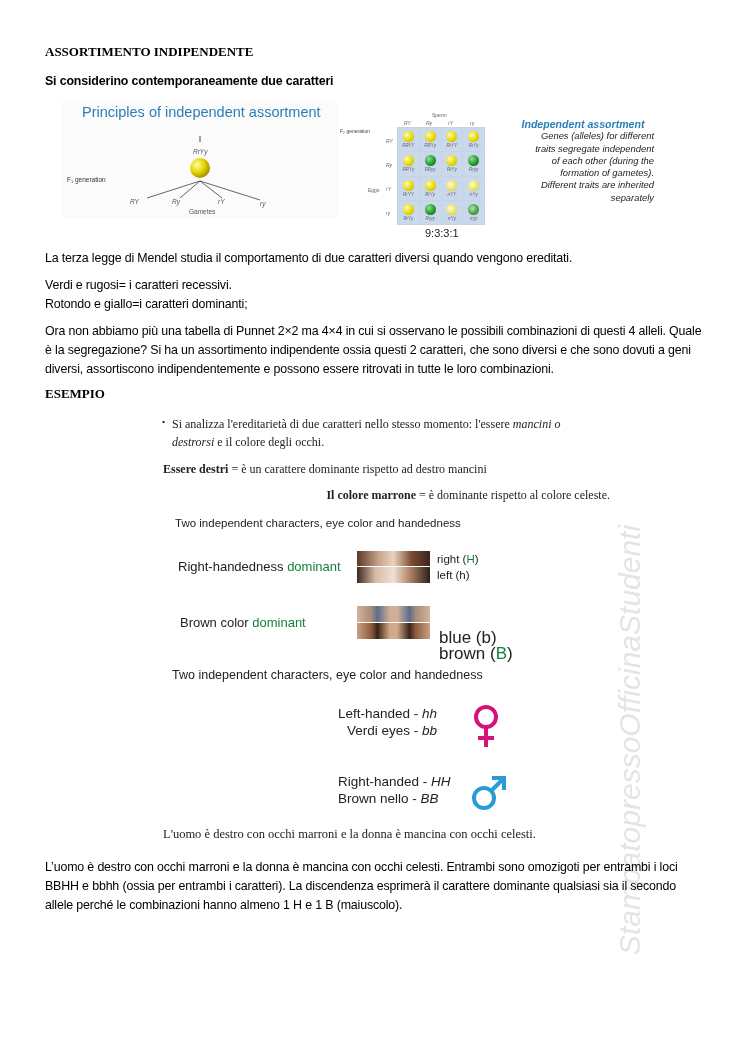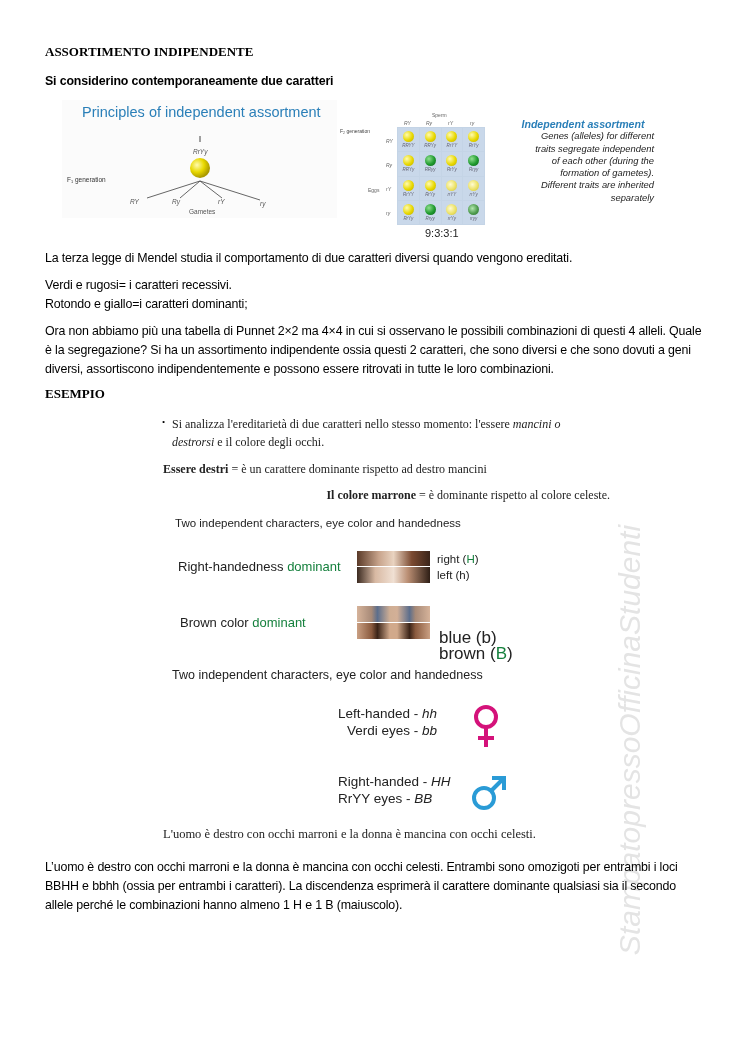--- a/index.html
+++ b/index.html
@@ -217,21 +217,21 @@
   <div><span>Verdi eyes - </span><i>bb</i></div>
 </div>
 <svg class="abs" style="left:470px;top:703px;" width="32" height="46" viewBox="0 0 32 46">
   <circle cx="16" cy="14" r="10" fill="none" stroke="#d4127a" stroke-width="4"></circle>
   <line x1="16" y1="24" x2="16" y2="44" stroke="#d4127a" stroke-width="4"></line>
   <line x1="8" y1="35" x2="24" y2="35" stroke="#d4127a" stroke-width="4"></line>
 </svg>
 
 <div class="abs ex-sans" style="left:338px;top:773px;font-size:13.5px;line-height:17px;">
   <div><span>Right-handed - </span><i>HH</i></div>
-  <div><span>RrYY eyes - </span><i>BB</i></div>
+  <div><span>Brown nello - </span><i>BB</i></div>
 </div>
 <svg class="abs" style="left:470px;top:774px;" width="38" height="38" viewBox="0 0 38 38">
   <circle cx="14" cy="24" r="10" fill="none" stroke="#2a9bd6" stroke-width="4"></circle>
   <line x1="21" y1="17" x2="33" y2="5" stroke="#2a9bd6" stroke-width="4"></line>
   <polyline points="22,4 34,4 34,16" fill="none" stroke="#2a9bd6" stroke-width="4"></polyline>
 </svg>
 
 <div class="abs serif" style="left:163px;top:827px;font-size:12.5px;color:#222;">L'uomo è destro con occhi marroni e la donna è mancina con occhi celesti.</div>
 
 <p class="p calibri" style="top:858px;width:660px;">L’uomo è destro con occhi marroni e la donna è mancina con occhi celesti. Entrambi sono omozigoti per entrambi i loci BBHH e bbhh (ossia per entrambi i caratteri). La discendenza esprimerà il carattere dominante qualsiasi sia il secondo allele perché le combinazioni hanno almeno 1 H e 1 B (maiuscolo).</p>

